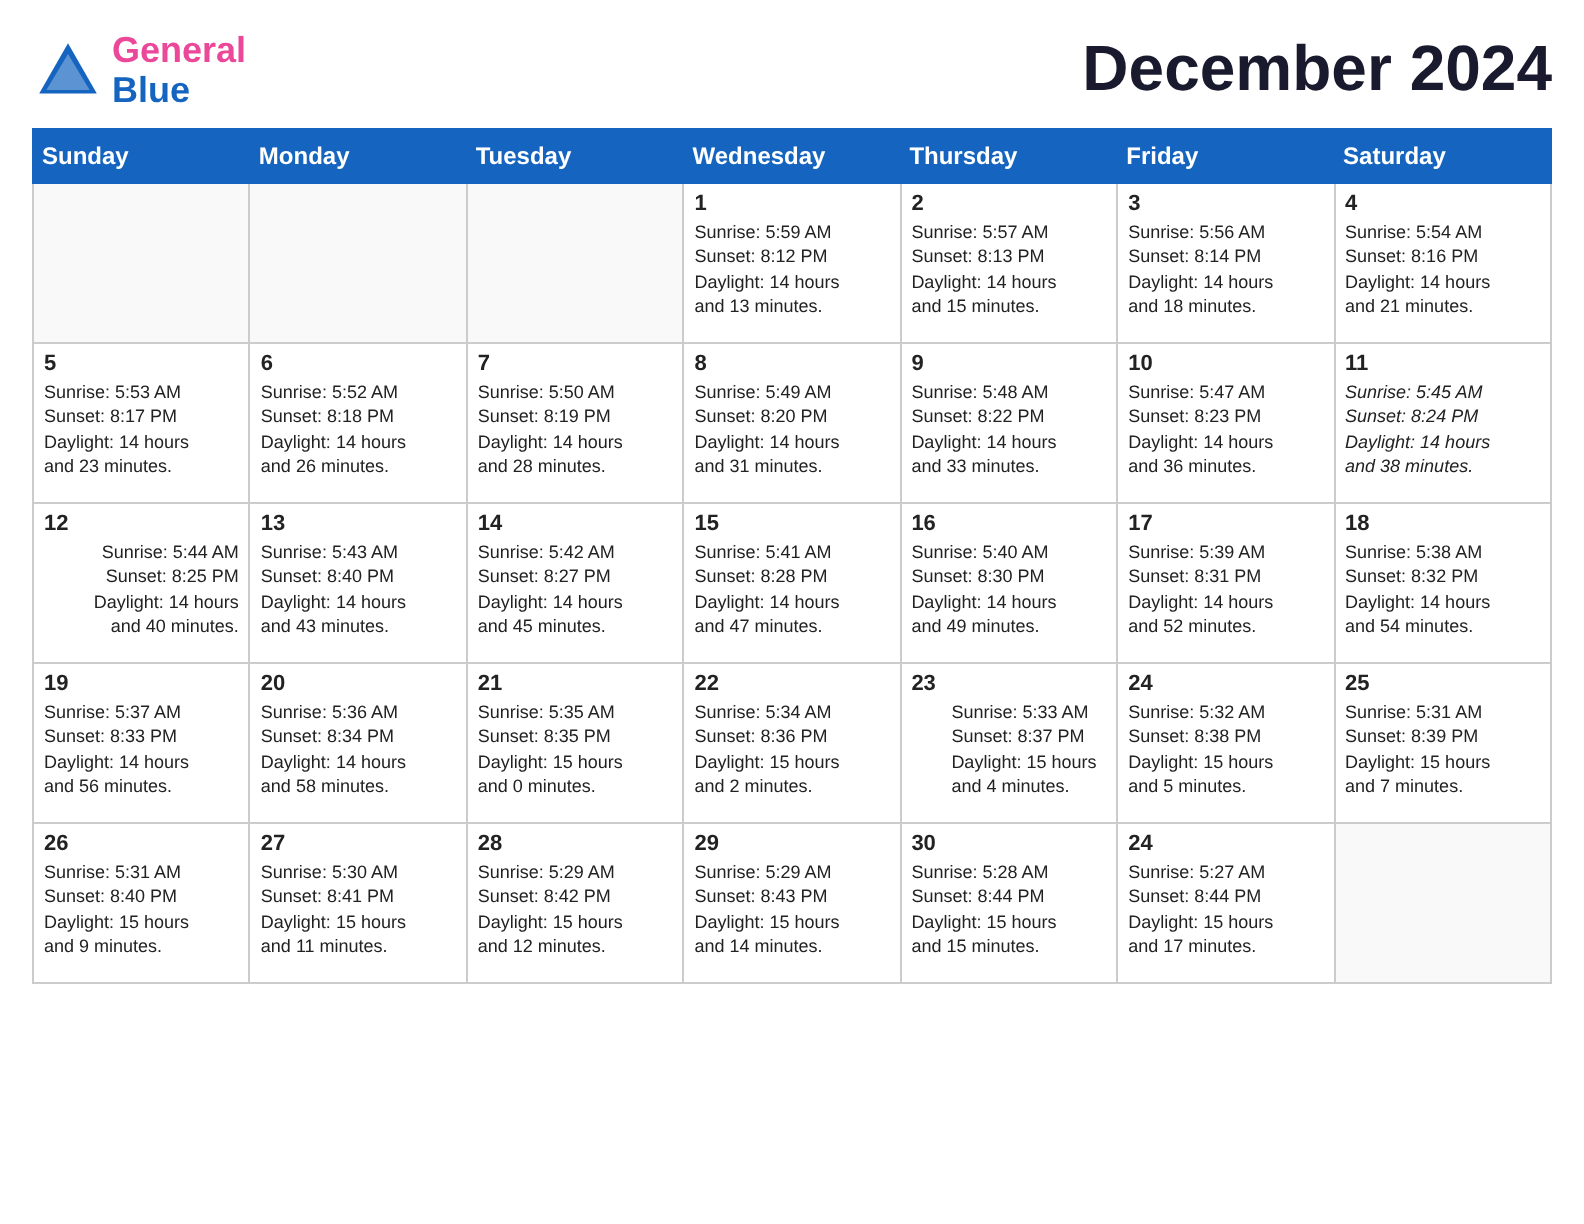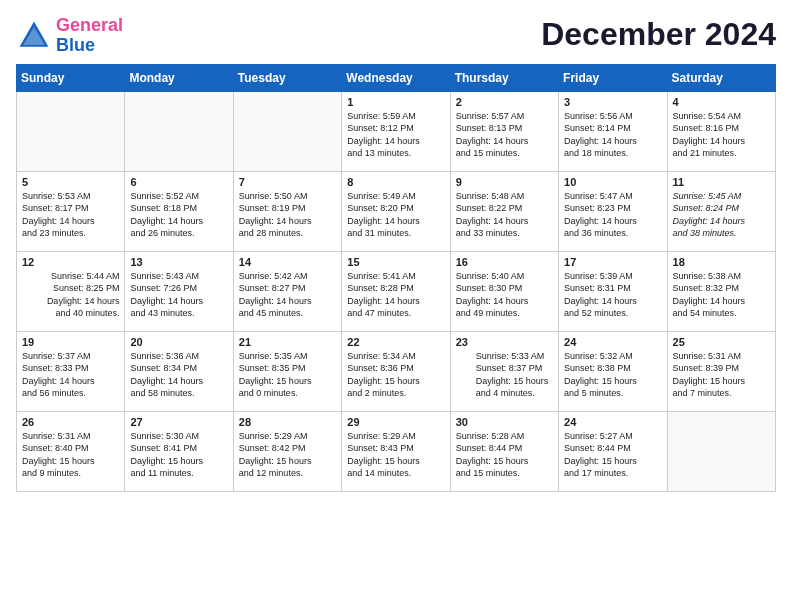--- a/index.html
+++ b/index.html
@@ -210,21 +210,21 @@
         <td>
           <span class="day-num">12</span>
           <div class="day-info" style="white-space: pre-line; text-align: right;">Sunrise: 5:44 AM
 Sunset: 8:25 PM
 Daylight: 14 hours
 and 40 minutes.</div>
         </td>
         <td>
           <span class="day-num">13</span>
           <div class="day-info" style="white-space: pre-line;">Sunrise: 5:43 AM
-Sunset: 7:26 PM
+Sunset: 8:40 PM
 Daylight: 14 hours
 and 43 minutes.</div>
         </td>
         <td>
           <span class="day-num">14</span>
           <div class="day-info" style="white-space: pre-line;">Sunrise: 5:42 AM
 Sunset: 8:27 PM
 Daylight: 14 hours
 and 45 minutes.</div>
         </td>

